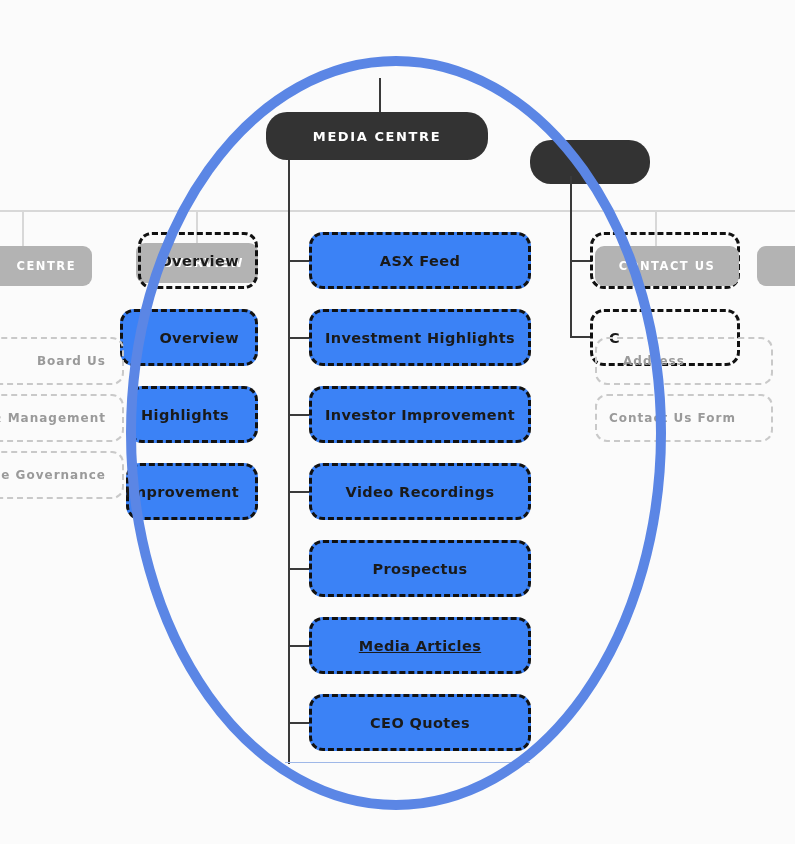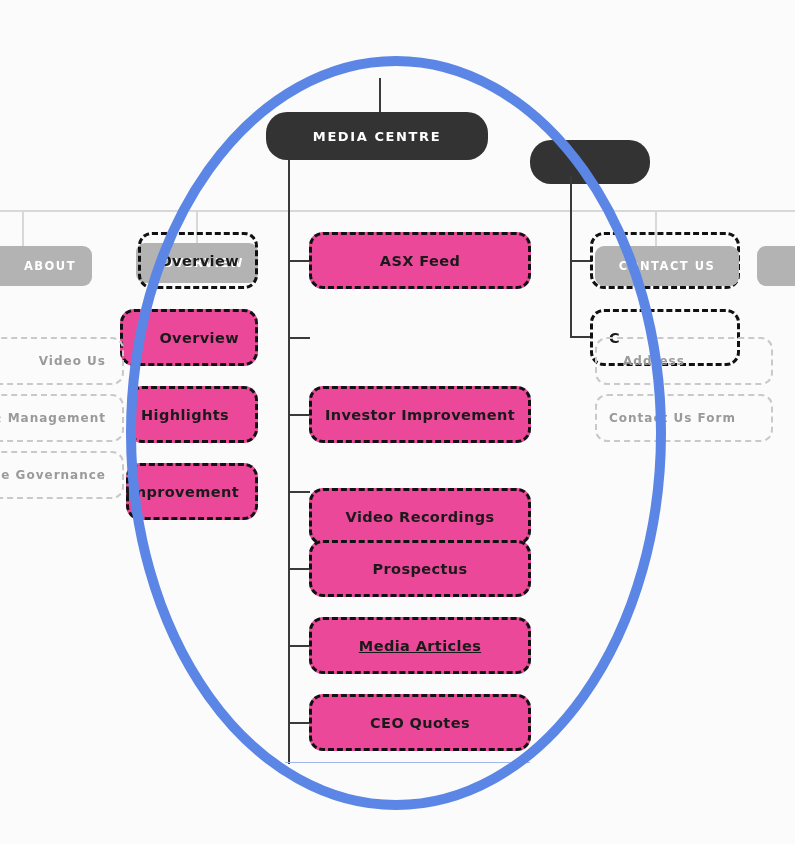--- a/index.html
+++ b/index.html
@@ -43,21 +43,21 @@
     text-align:center;
     box-sizing:border-box;
     overflow:hidden;
   }
 
   
   .node-dash{
     position:absolute;
     border:3px dashed #111111;
     border-radius:14px;
-    background:#ec4899;
+    background:#3b82f6;
     color:#1a1a1a;
     font-size:14.5px;
     font-weight:bold;
     letter-spacing:.4px;
     display:flex;align-items:center;justify-content:center;
     text-align:center;
     box-sizing:border-box;
     white-space:nowrap;
   }
   .node-dash.faded{
@@ -97,24 +97,27 @@
   <div class="line thin" style="left:288px;top:337px;width:22px;height:2px;"></div>
   <div class="line thin" style="left:288px;top:414px;width:22px;height:2px;"></div>
   <div class="line thin" style="left:288px;top:491px;width:22px;height:2px;"></div>
   <div class="line thin" style="left:288px;top:568px;width:22px;height:2px;"></div>
   <div class="line thin" style="left:288px;top:645px;width:22px;height:2px;"></div>
   <div class="line thin" style="left:288px;top:722px;width:22px;height:2px;"></div>
 
   <div class="node-dash" style="left:309px;top:232px;width:222px;height:57px;">
     <span>ASX Feed</span>
   </div>
+  <div class="node-dash" style="left:309px;top:309px;width:222px;height:57px;">
+    <span>Investment Highlights</span>
+  </div>
   <div class="node-dash" style="left:309px;top:386px;width:222px;height:57px;">
     <span>Investor Improvement</span>
   </div>
-  <div class="node-dash" style="left:309px;top:488px;width:222px;height:57px;">
+  <div class="node-dash" style="left:309px;top:463px;width:222px;height:57px;">
     <span>Video Recordings</span>
   </div>
   <div class="node-dash" style="left:309px;top:540px;width:222px;height:57px;text-align:right;">
     <span>Prospectus</span>
   </div>
   <div class="node-dash" style="left:309px;top:617px;width:222px;height:57px;text-decoration:underline;">
     <span>Media Articles</span>
   </div>
   <div class="node-dash" style="left:309px;top:694px;width:222px;height:57px;">
     <span>CEO Quotes</span>
@@ -131,25 +134,25 @@
     <span>Overview</span>
   </div>
   <div class="node-dash" style="left:128px;top:386px;width:130px;height:57px;padding-right:16px;">
     <span>Highlights</span>
   </div>
   <div class="node-dash" style="left:126px;top:463px;width:132px;height:57px;justify-content:flex-end;padding-right:16px;">
     <span>Improvement</span>
   </div>
 
   <div class="node-grey" style="left:-38px;top:246px;width:130px;height:40px;justify-content:flex-end;padding-right:16px;">
-    <span>ABOUT</span>
+    <span>CENTRE</span>
   </div>
 
   <div class="node-dash faded" style="left:-110px;top:337px;width:234px;height:48px;justify-content:flex-end;padding-right:16px;background:transparent;">
-    <span>Video Us</span>
+    <span>Board Us</span>
   </div>
   <div class="node-dash faded" style="left:-110px;top:394px;width:234px;height:48px;justify-content:flex-end;padding-right:16px;background:transparent;">
     <span>Board &amp; Management</span>
   </div>
   <div class="node-dash faded" style="left:-110px;top:451px;width:234px;height:48px;justify-content:flex-end;padding-right:16px;background:transparent;">
     <span>Corporate Governance</span>
   </div>
 
   <div class="node-dark" style="left:530px;top:140px;width:120px;height:44px;">
     <span></span>

